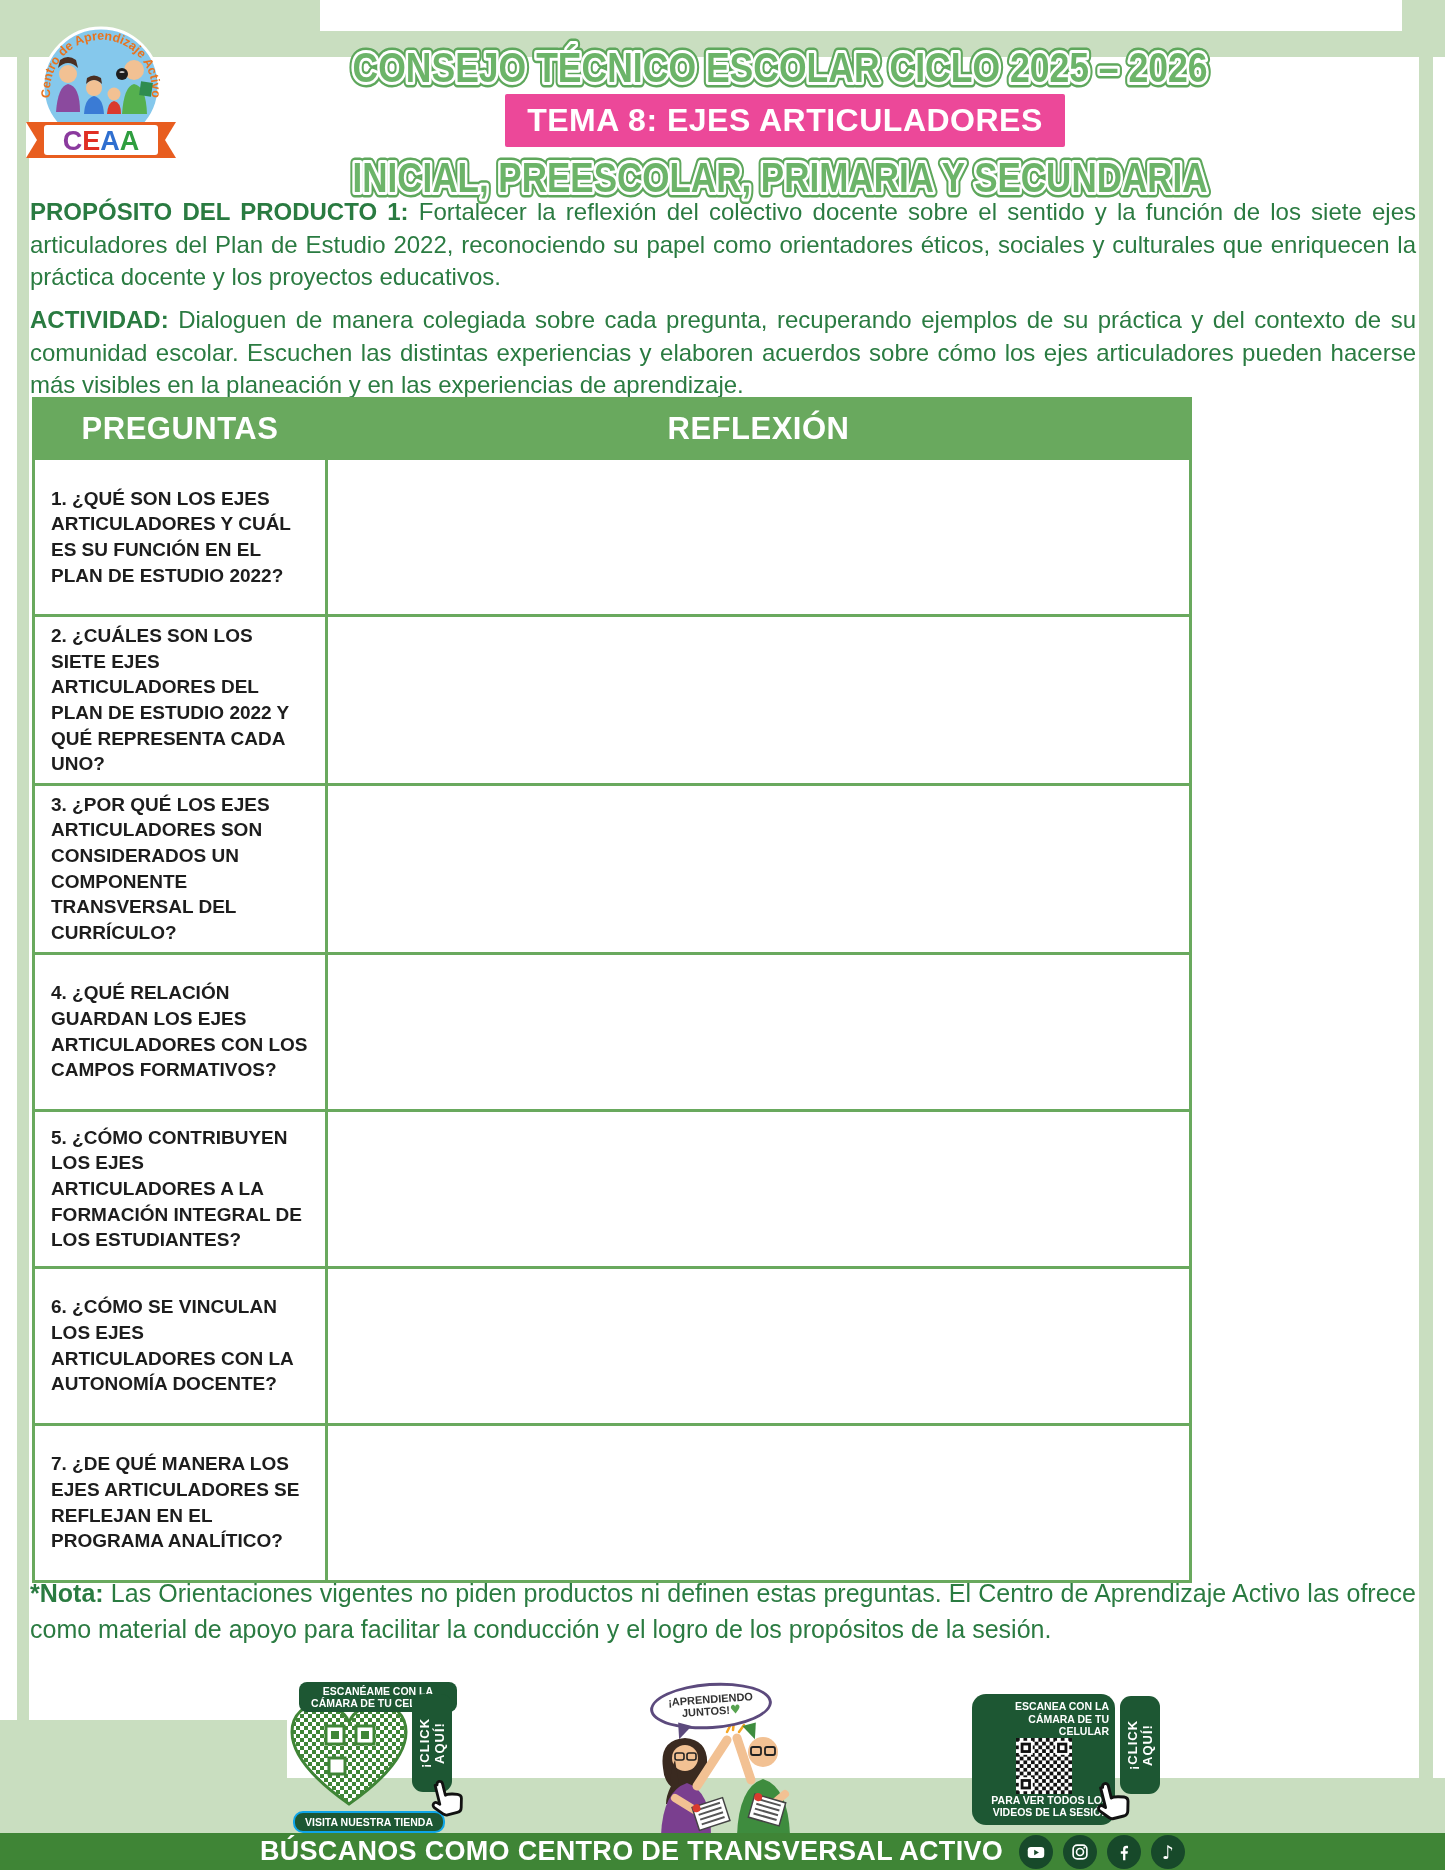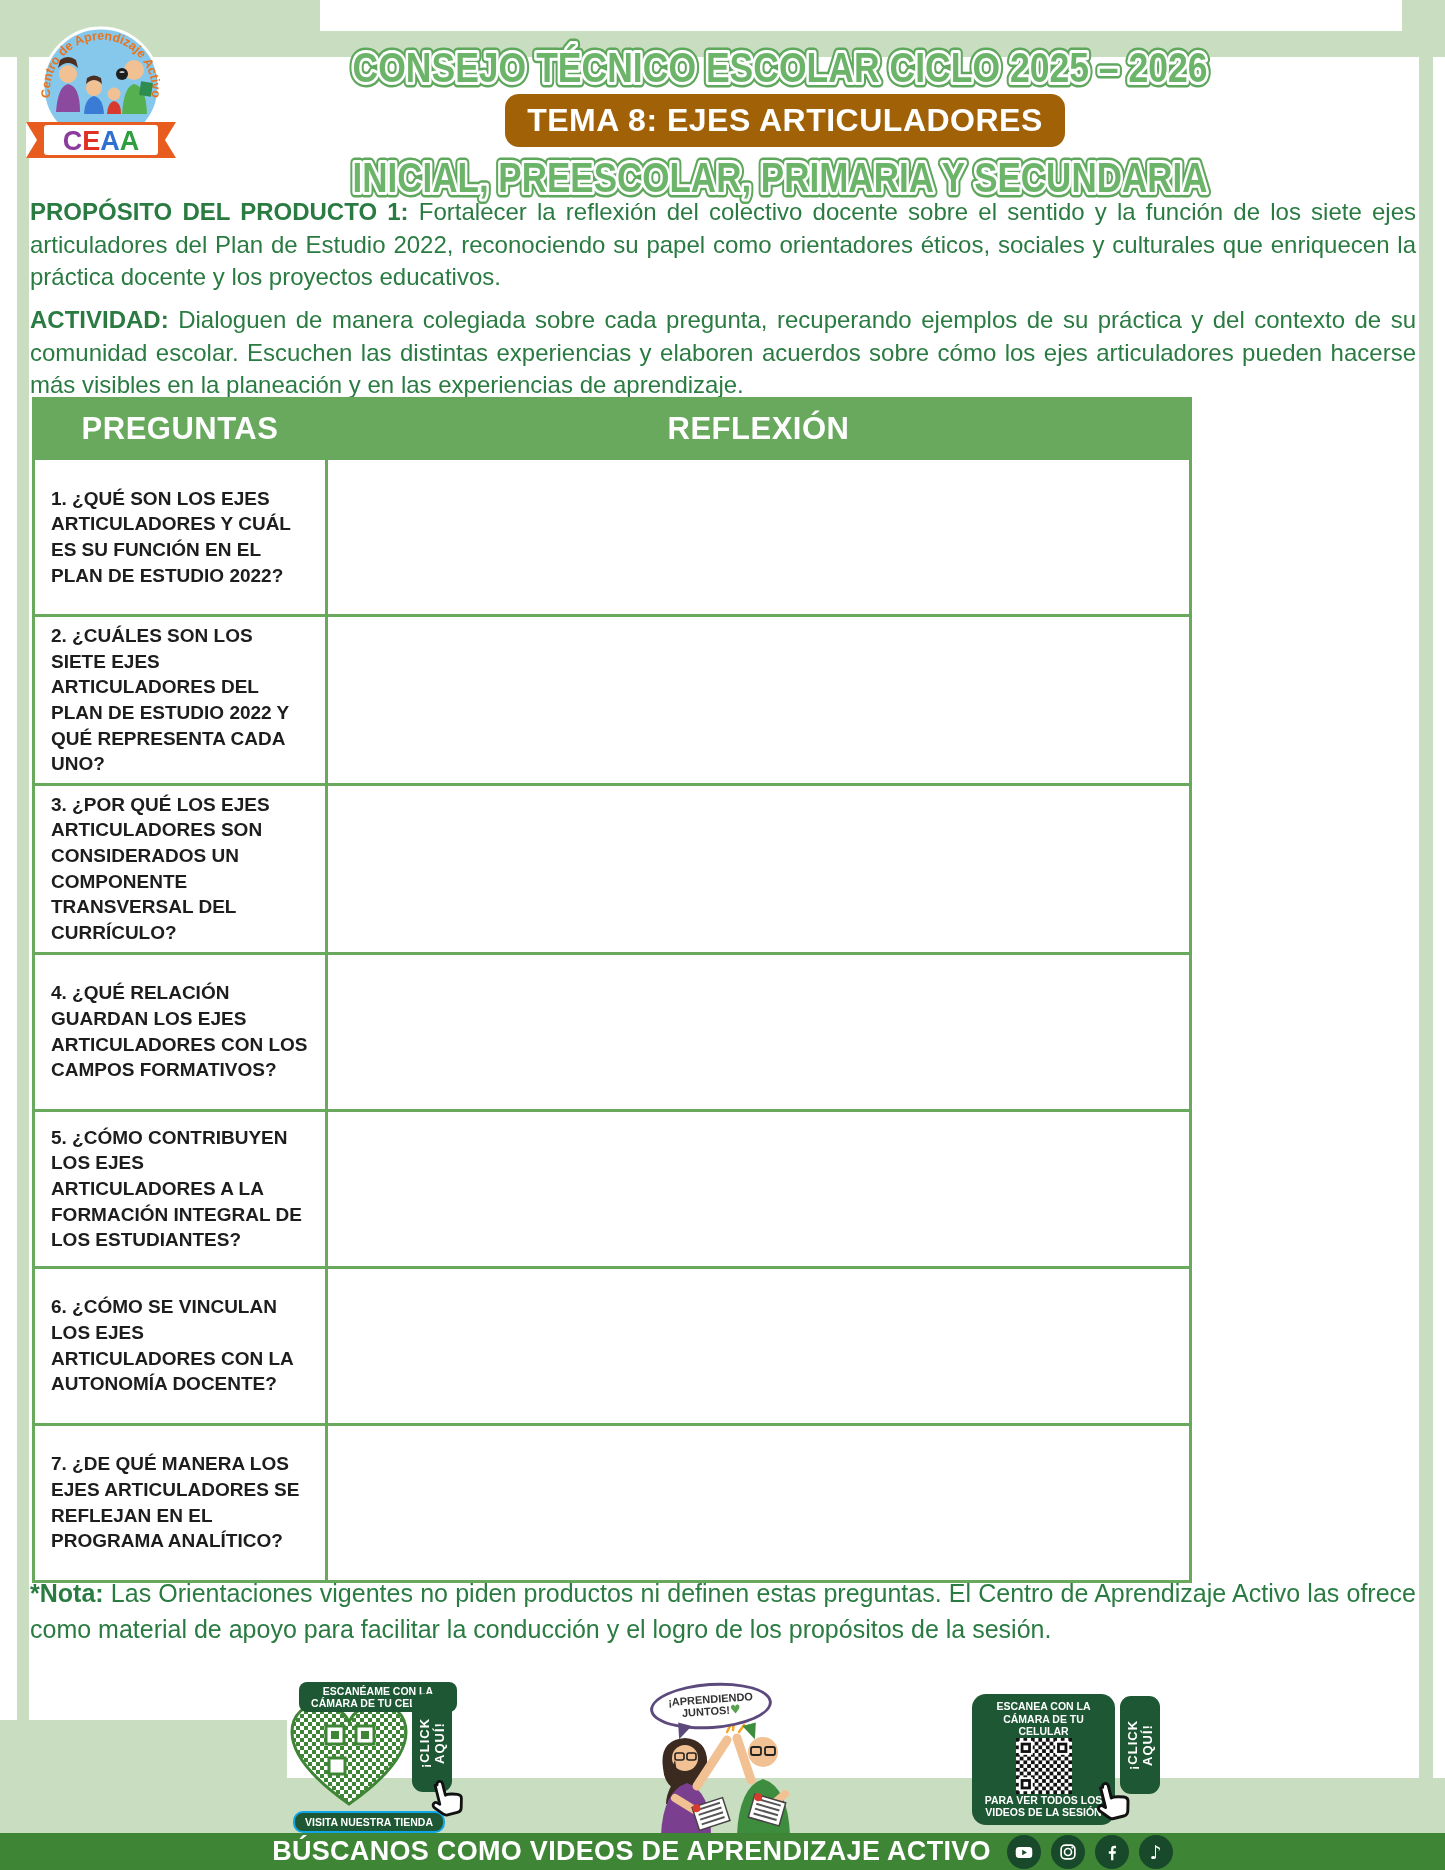--- a/index.html
+++ b/index.html
@@ -18,21 +18,21 @@
 
   
   .logo-svg { position:absolute; left:22px; top:22px; }
   .title-svg { position:absolute; left:330px; top:34px; }
   .subtitle-svg { position:absolute; left:330px; top:146px; }
   .outline-back  { fill:none; stroke:#5ea75c; stroke-width:11px; stroke-linejoin:round;
                    font-weight:800; font-size:43px; font-family:"Liberation Sans",sans-serif; }
   .outline-front { fill:#6cb469; stroke:#fff; stroke-width:6px; paint-order:stroke; stroke-linejoin:round;
                    font-weight:800; font-size:43px; font-family:"Liberation Sans",sans-serif; }
   .topic-badge { position:absolute; left:505px; top:94px; width:560px; height:53px;
-                 background:#a16207; border-radius:14px; color:#fff; font-weight:800; font-size:32px;
+                 background:#ec4899; border-radius:2px; color:#fff; font-weight:800; font-size:32px;
                  display:flex; align-items:center; justify-content:center; letter-spacing:.5px; }
   .material-badge { position:absolute; left:1198px; top:44px; width:210px; height:99px;
                  background:#1d5733; border-radius:16px; color:#fff; font-weight:800; font-size:35px;
                  line-height:1.2; display:flex; align-items:center; justify-content:center;
                  text-align:center; padding:0 12px; }
 
   
   .para { position:absolute; left:30px; width:1386px; color:#2a7b41; font-size:24px;
           line-height:1.36; text-align:justify; }
   .para b { font-weight:800; }
@@ -73,21 +73,21 @@
             color:#333; font-weight:800; font-size:11px; line-height:1.1; }
   .bubble .heart-glyph { color:#57a34f; font-family:"DejaVu Sans",sans-serif; font-size:12px; }
   .bubble-tail { position:absolute; width:0; height:0; z-index:5; }
   .tail-l { left:676px; top:1724px; border-left:5px solid transparent; border-right:9px solid transparent; border-top:16px solid #5c4a7d; transform:rotate(14deg); }
   .tail-r { left:744px; top:1724px; border-left:9px solid transparent; border-right:5px solid transparent; border-top:16px solid #3e8c3e; transform:rotate(-14deg); }
   .characters-svg { position:absolute; left:645px; top:1718px; z-index:4; }
 
   .video-card { position:absolute; left:972px; top:1694px; width:143px; height:131px; background:#1d5733;
                 border-radius:14px; z-index:4; display:flex; flex-direction:column; align-items:center;
                 justify-content:space-between; padding:6px 6px; }
-  .video-card .card-txt { color:#fff; font-weight:800; font-size:10.5px; line-height:1.2; text-align:center; }
+  .video-card .card-txt { color:#fff; font-weight:800; font-size:10.5px; line-height:1.2; text-align:right; }
 
   
   .footer-bar { position:absolute; left:0; top:1833px; width:1445px; height:37px; background:#3f8536;
                 display:flex; align-items:center; justify-content:center; gap:16px; z-index:7; }
   .footer-bar .bar-text { color:#fff; font-weight:800; font-size:27px; letter-spacing:.3px; }
   .social-row { display:flex; gap:10px; align-items:center; }
   .social-icon { width:34px; height:34px; border-radius:50%; background:#17492a; display:flex;
                  align-items:center; justify-content:center; }
   .social-icon svg { width:22px; height:22px; display:block; }
   .tiktok-glyph { color:#fff; font-family:"DejaVu Sans",sans-serif; font-size:19px; font-weight:bold; }
@@ -278,21 +278,21 @@
         <rect x="8" y="47" width="5" height="5" fill="#fff"></rect>
     </svg>
     <div class="card-txt">PARA VER TODOS LOS VIDEOS DE LA SESIÓN</div>
   </div>
   <div class="click-vert click-right">¡CLICK AQUÍ!</div>
   <svg class="hand hand-right" viewBox="0 0 24 24">
     <path d="M9 3.5c0-.8.6-1.5 1.4-1.5.8 0 1.4.7 1.4 1.5v6l1-.2c.5-.1 3.6.6 5 1.2 1.2.5 1.7 1.3 1.4 2.4l-1.2 4.4c-.3 1.2-1.3 2-2.5 2h-5c-.8 0-1.6-.4-2.1-1l-3.5-4.2c-.5-.6-.4-1.5.2-2 .5-.4 1.3-.4 1.8.1l1.1 1V3.5z" fill="#fff" stroke="#111" stroke-width="1.4" stroke-linejoin="round"></path>
   </svg>
 
   <div class="footer-bar">
-    <span class="bar-text">BÚSCANOS COMO VIDEOS DE APRENDIZAJE ACTIVO</span>
+    <span class="bar-text">BÚSCANOS COMO CENTRO DE TRANSVERSAL ACTIVO</span>
     <span class="social-row">
       <span class="social-icon">
         <svg viewBox="0 0 24 24">
             <rect x="3" y="6.5" width="18" height="12" rx="3.5" fill="#fff"></rect>
             <path d="M10 9.5v6l5.2-3z" fill="#17492a"></path>
           </svg>
       </span>
       <span class="social-icon">
         <svg viewBox="0 0 24 24" fill="none" stroke="#fff" stroke-width="1.8">
             <rect x="4.5" y="4.5" width="15" height="15" rx="4.5"></rect>

